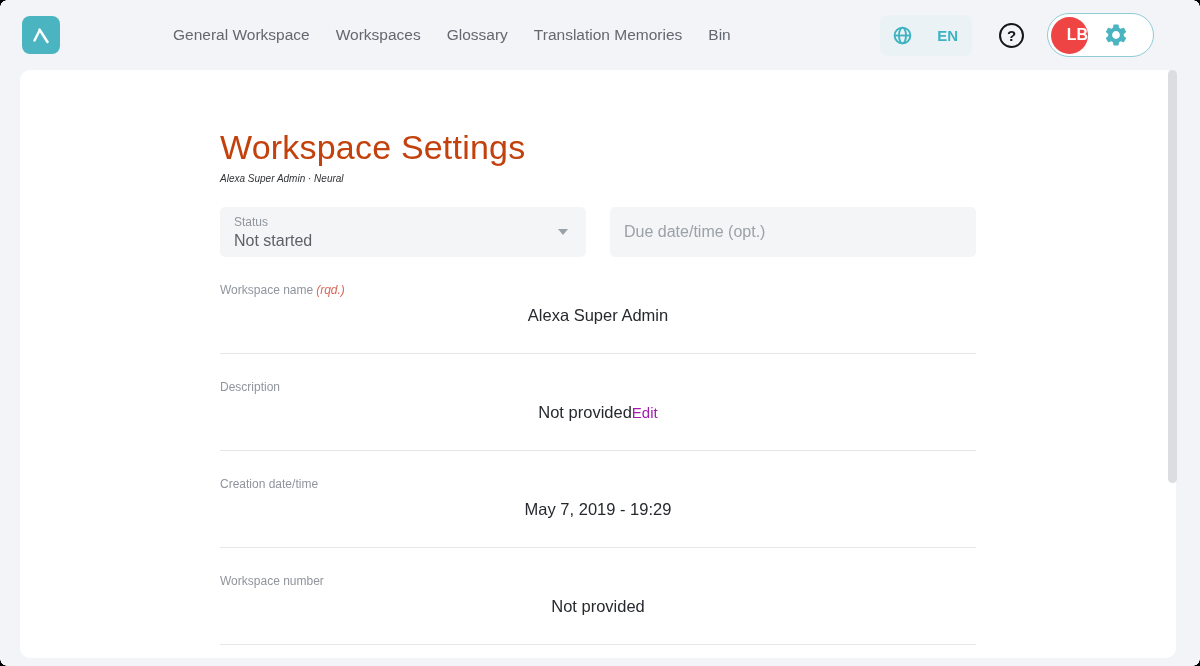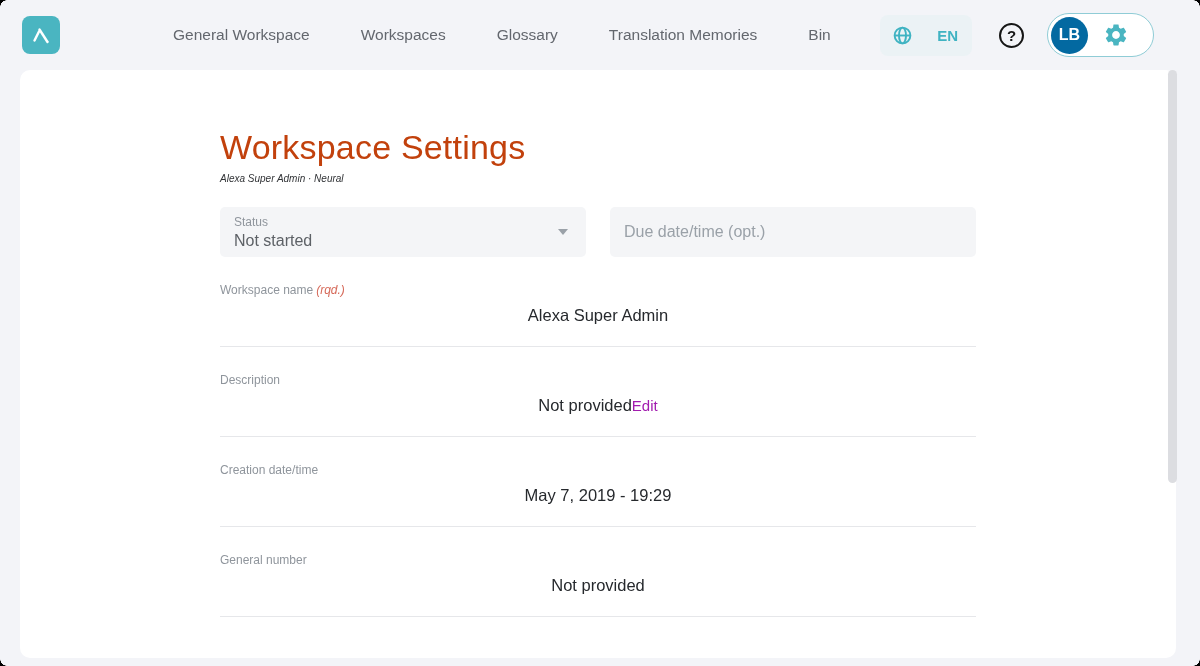--- a/index.html
+++ b/index.html
@@ -22,21 +22,21 @@
     width:38px; height:38px;
     margin-left:22px;
     background:#4ab5c1;
     border-radius:8px;
     display:flex; align-items:center; justify-content:center;
     flex:0 0 auto;
   }
   .nav {
     display:flex;
     align-items:center;
-    gap:51px;
+    gap:26px;
     margin-left:113px;
     font-size:15.5px;
     color:#63676e;
   }
   .nav span { cursor:pointer; white-space:nowrap; }
 
   .top-right {
     margin-left:auto;
     margin-right:46px;
     display:flex;
@@ -65,24 +65,24 @@
     width:107px; height:44px;
     border:1.5px solid #8fccd6;
     border-radius:22px;
     background:#ffffff;
     display:flex; align-items:center;
   }
   .avatar-circle {
     width:37px; height:37px;
     margin-left:3px;
     border-radius:50%;
-    background:#0369a1;
+    background:#ef4444;
     color:#ffffff;
     font-size:16px; font-weight:bold;
-    display:flex; align-items:center; justify-content:center;
+    display:flex; align-items:center; justify-content:flex-end;
   }
   .gear { margin-left:15px; display:flex; }
 
   
   .card {
     position:absolute;
     left:20px; top:70px;
     width:1156px; height:588px;
     background:#ffffff;
     border-radius:10px;
@@ -180,21 +180,21 @@
     font-size:16px;
     color:#5d6166;
   }
   .date-input::placeholder { color:#9aa1a8; opacity:1; }
   .field-box.date { padding:0 14px; display:flex; align-items:center; }
 
   
   .group {
     margin-top:26px;
     border-bottom:1px solid #e6e7ea;
-    padding-bottom:21px;
+    padding-bottom:28px;
   }
   .group .label {
     font-size:12px;
     color:#8f959c;
   }
   .group .label .rqd {
     color:#d66a5a;
     font-style:italic;
     margin-left:3px;
   }
@@ -312,21 +312,21 @@
     </div>
 
     <div class="group">
       <div class="label">Creation date/time</div>
       <div class="value-row">
         <div class="value">May 7, 2019 - 19:29</div>
       </div>
     </div>
 
     <div class="group">
-      <div class="label">General number</div>
+      <div class="label">Workspace number</div>
       <div class="value-row">
         <div class="value">Not provided</div>
       </div>
     </div>
 
   </div>
 </main>
 
 <div class="scroll-thumb"></div>
 

